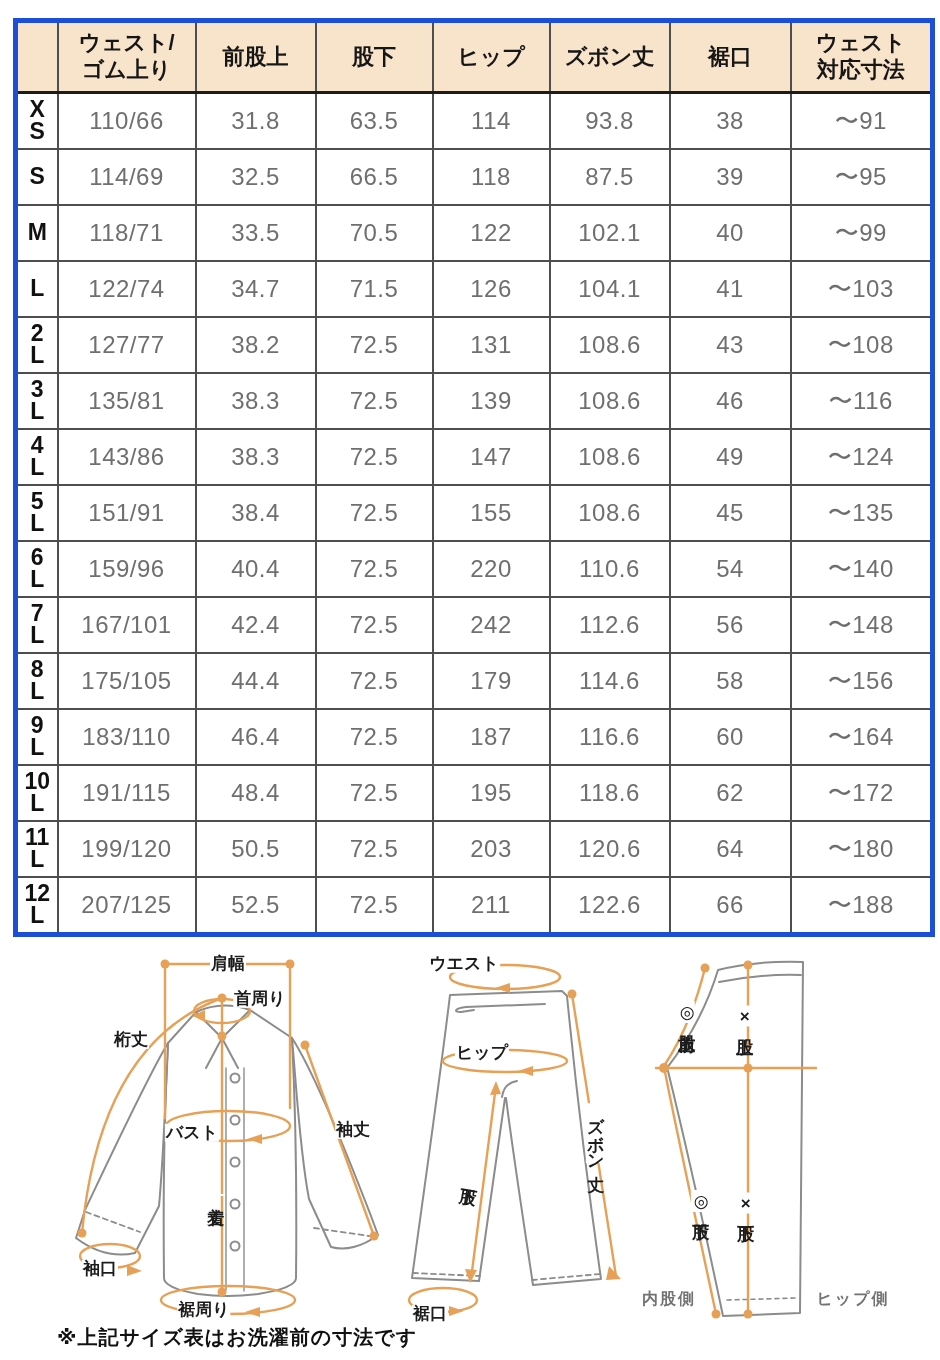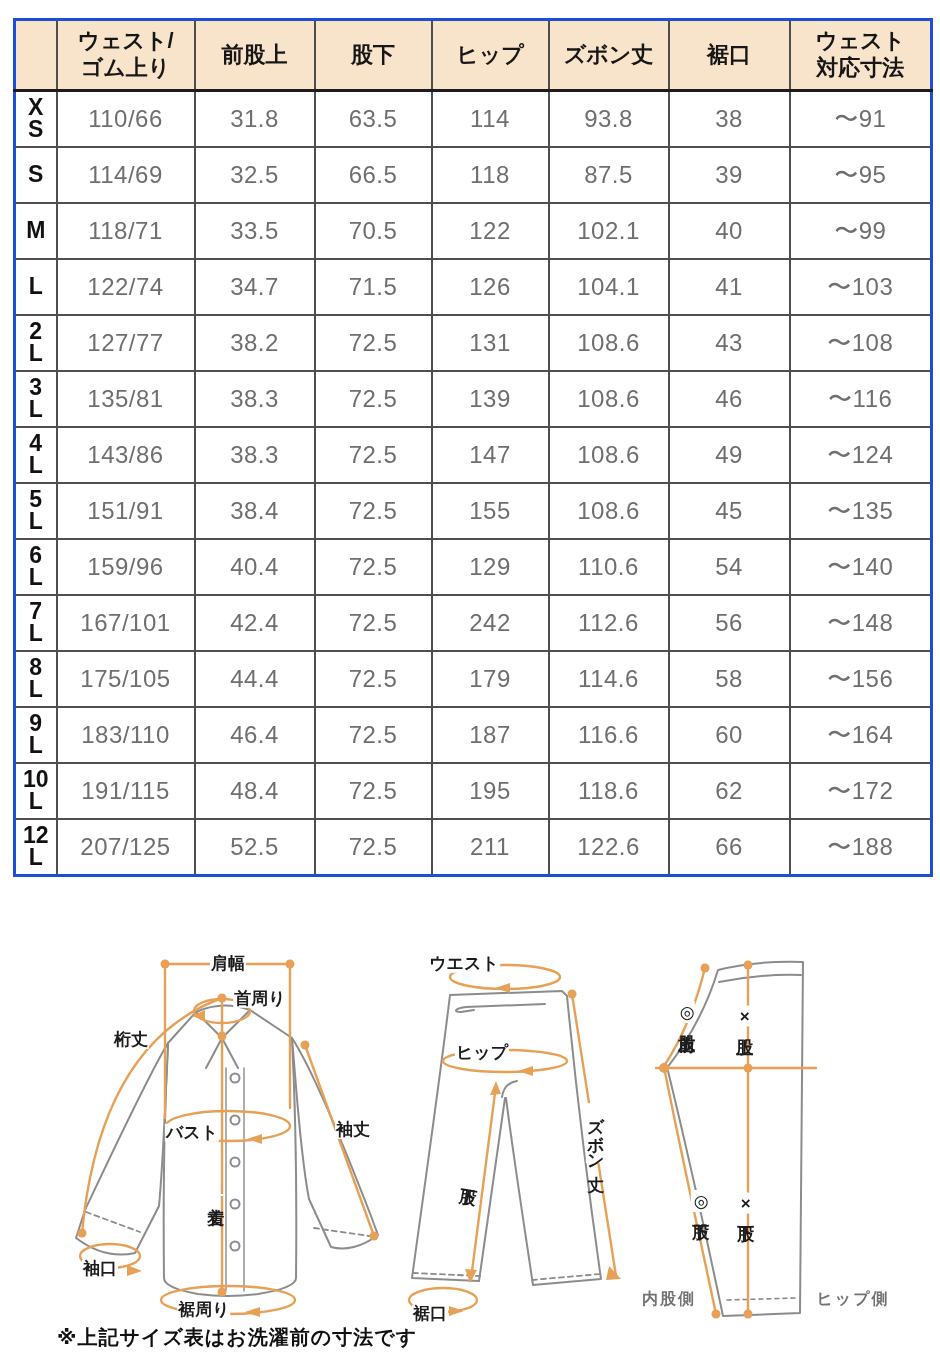--- a/index.html
+++ b/index.html
@@ -6,21 +6,21 @@
   body {
     width:940px; height:1360px; position:relative; background:#ffffff;
     font-family:"Liberation Sans","DejaVu Sans",sans-serif;
     overflow:hidden;
   }
 
   
   table.size-table {
     position:absolute; left:13px; top:18px;
     border-collapse:collapse; table-layout:fixed;
-    border:3px solid #1d4ed8;
+    border:5px solid #1d4ed8;
   }
   .size-table th, .size-table td {
     border:2px solid #4e4e4e; text-align:center; vertical-align:middle;
     padding:0; overflow:hidden;
   }
   .size-table thead th {
     background:#f8e3cb; color:#161616; font-weight:600;
     font-size:22px; line-height:1.22; height:68px;
     border-bottom:3px solid #1c1c1c;
   }
@@ -156,21 +156,21 @@
         <td>155</td>
         <td>108.6</td>
         <td>45</td>
         <td>〜135</td>
       </tr>
       <tr>
         <th>6<br>L</th>
         <td>159/96</td>
         <td>40.4</td>
         <td>72.5</td>
-        <td>129</td>
+        <td>220</td>
         <td>110.6</td>
         <td>54</td>
         <td>〜140</td>
       </tr>
       <tr>
         <th>7<br>L</th>
         <td>167/101</td>
         <td>42.4</td>
         <td>72.5</td>
         <td>242</td>
@@ -200,20 +200,30 @@
       </tr>
       <tr>
         <th>10<br>L</th>
         <td>191/115</td>
         <td>48.4</td>
         <td>72.5</td>
         <td>195</td>
         <td>118.6</td>
         <td>62</td>
         <td>〜172</td>
+      </tr>
+      <tr>
+        <th>11<br>L</th>
+        <td>199/120</td>
+        <td>50.5</td>
+        <td>72.5</td>
+        <td>203</td>
+        <td>120.6</td>
+        <td>64</td>
+        <td>〜180</td>
       </tr>
       <tr>
         <th>12<br>L</th>
         <td>207/125</td>
         <td>52.5</td>
         <td>72.5</td>
         <td>211</td>
         <td>122.6</td>
         <td>66</td>
         <td>〜188</td>

